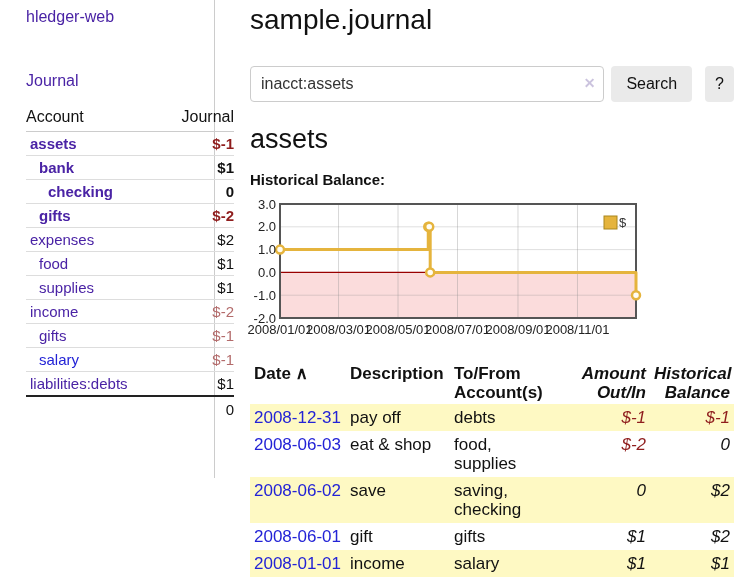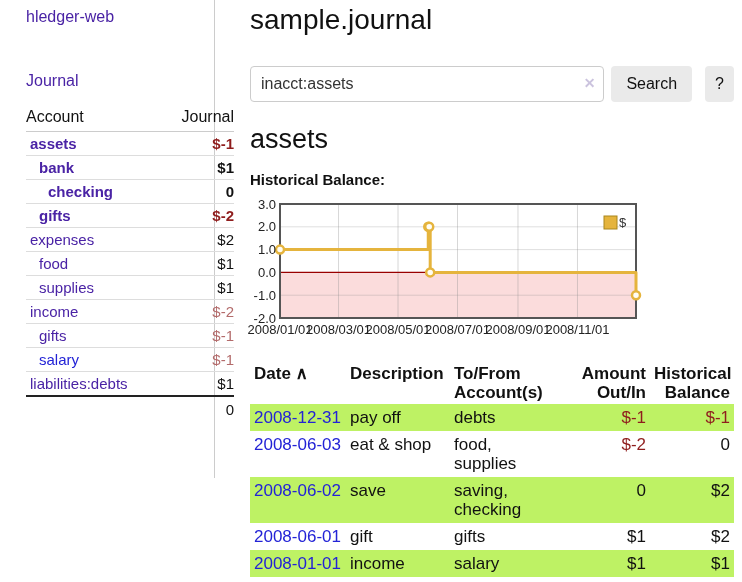--- a/index.html
+++ b/index.html
@@ -45,23 +45,23 @@
          font-family:"Liberation Sans", sans-serif; }
   .btn-help { margin-left:13px; padding:0 10px; }
   .account-heading { font-size:27px; font-weight:400; margin:22px 0 0 0; }
   .chart-label { font-weight:bold; font-size:15px; margin-top:16px; }
   .chart { margin-top:8px; height:146px; }
   .chart svg { overflow:visible; display:block; }
 
   
   .register { border-collapse:collapse; margin-top:20px; width:484px; font-size:17px; table-layout:fixed; }
   .register th { font-weight:bold; text-align:left; vertical-align:top; padding:2px 4px; line-height:19px; }
-  .register th.r, .register td.r { text-align:right; }
+  .register th.r, .register td.r { text-align:right;font-style:italic; }
   .register td { padding:4px 4px; vertical-align:top; line-height:19px; }
-  tr.odd { background:#bef264; }
+  tr.odd { background:#fef9c3; }
   .date-link { color:#2323d6; text-decoration:none; cursor:pointer; white-space:nowrap; }
   .neg { color:#8f1d1d; }
   .sort-icon { font-weight:900; }
 </style>
 </head>
 <body>
 
 <div class="app">
 
   <div class="sidebar">

